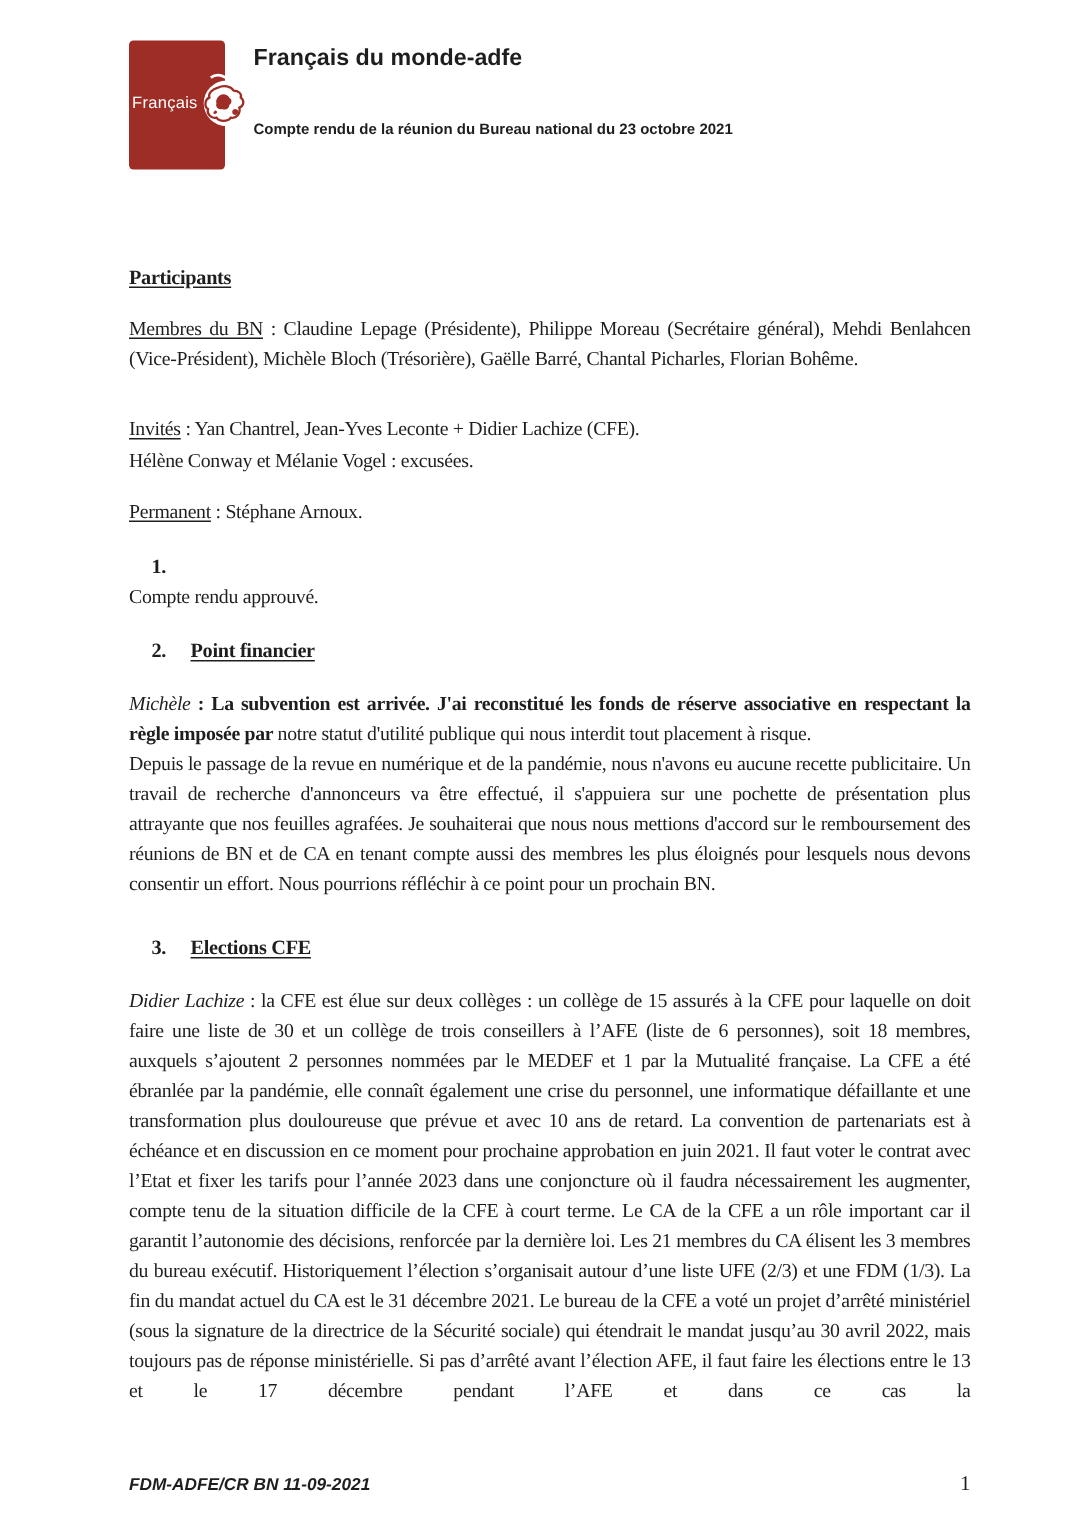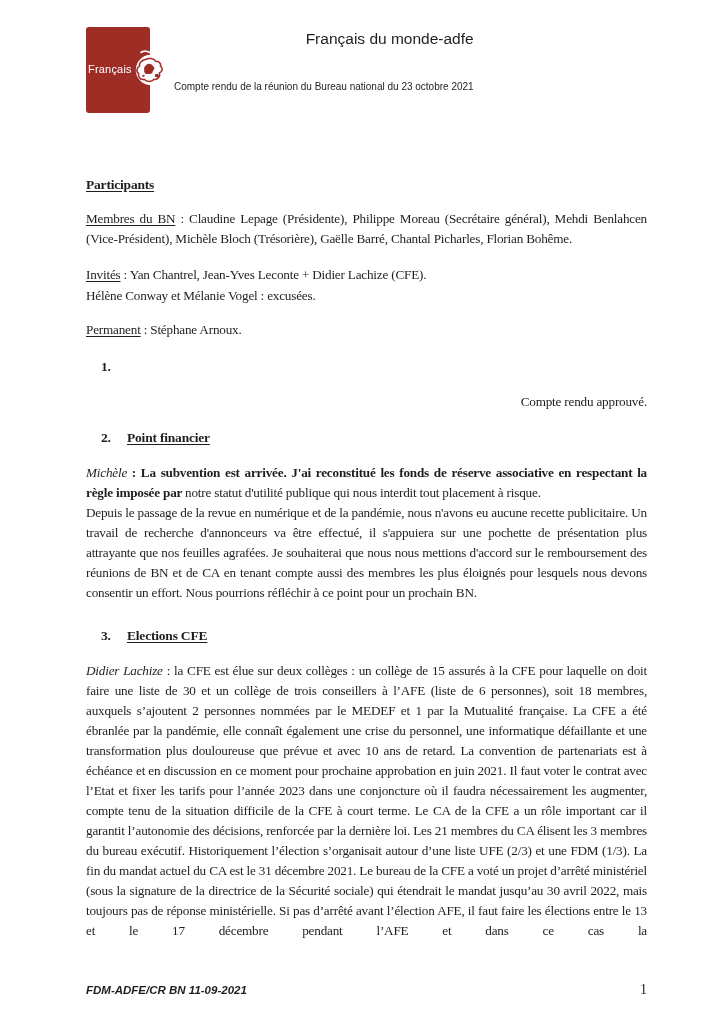--- a/index.html
+++ b/index.html
@@ -11,38 +11,38 @@
 
   
   .header{display:flex;align-items:flex-start;}
   .logo{
     width:64px;height:86px;background:#9E2D26;border-radius:3px;flex:0 0 64px;
     display:flex;flex-direction:row;align-items:center;justify-content:space-between;
     padding:5px 2px 6px;box-sizing:border-box;
     font-family:"Liberation Sans", sans-serif;color:#ffffff;
   }
   .logo-word{font-size:11px;letter-spacing:.2px;line-height:11px;}
-  .header-text{margin-left:24px;font-family:"Liberation Sans", sans-serif;font-weight:normal;text-align:right;}
+  .header-text{margin-left:19px;font-family:"Liberation Sans", sans-serif;font-weight:bold;}
   .org-title{font-size:15.5px;margin-top:3px;}
   .doc-title{font-size:10px;line-height:24px;margin-top:27px;max-width:480px;}
 
   
   .bodytext{font-size:13.2px;line-height:20px;letter-spacing:-0.2px;}
   p{margin:0;}
   .just{text-align:justify;}
   .label-u{text-decoration:underline;text-underline-offset:2px;}
   .part-heading{font-weight:bold;text-decoration:underline;text-underline-offset:2px;margin-top:62px;font-size:13.5px;}
   .p-membres{margin-top:14px;}
-  .p-invites{margin-top:15px;line-height:21px;}
+  .p-invites{margin-top:26px;line-height:21px;}
   .p-permanent{margin-top:14px;}
   .sec-heading{display:flex;font-weight:bold;font-size:13.5px;padding-left:15px;}
   .sec-num{flex:0 0 26px;}
   .sec-title{text-decoration:underline;text-underline-offset:2px;}
   .h1{margin-top:17px;}
-  .b1{margin-top:15px;text-align:right;}
+  .b1{}
   .h2{margin-top:16px;}
   .p-michele{margin-top:15px;}
   .speaker{font-style:italic;}
   .lead-emph{font-weight:bold;}
   .h3{margin-top:23px;}
   .p-didier{margin-top:15px;text-align-last:justify;}
 
   
   .footer{position:absolute;left:86px;right:77px;bottom:26px;
     display:flex;justify-content:space-between;align-items:baseline;}

